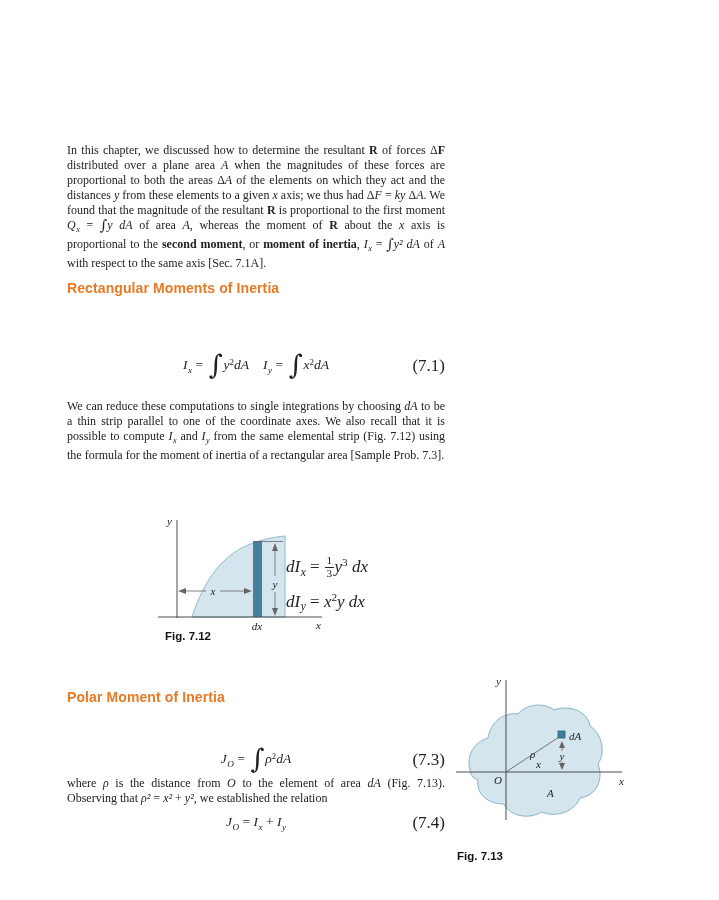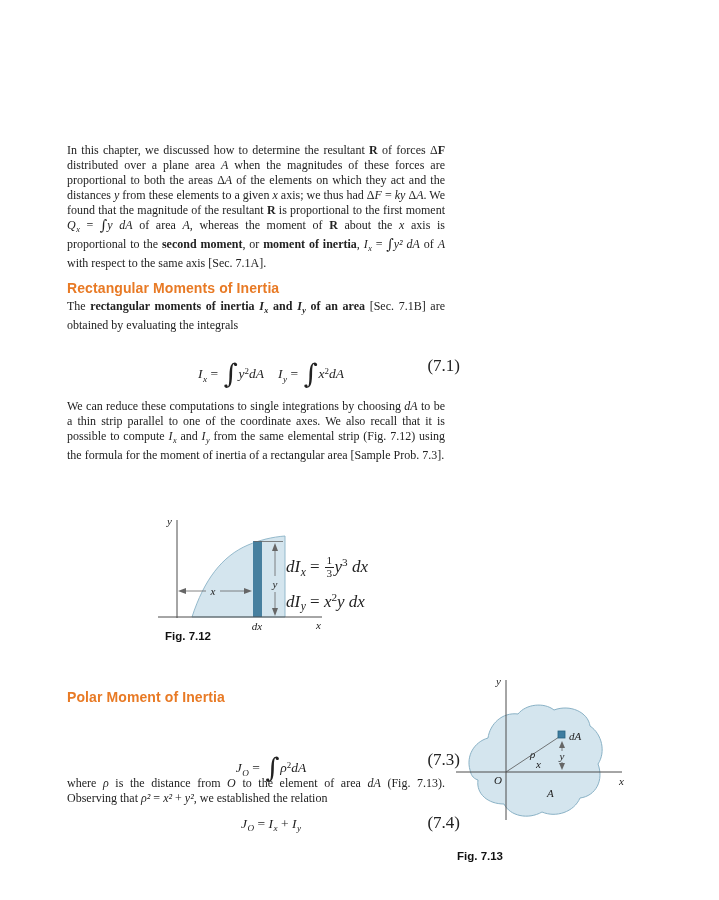--- a/index.html
+++ b/index.html
@@ -6,22 +6,22 @@
   .page{position:relative;width:719px;height:900px;background:#fff;overflow:hidden;
         font-family:"Liberation Serif",serif;color:#222;}
   .title{position:absolute;top:66px;left:30px;right:0;margin:0;text-align:center;
          font-family:"Liberation Serif",serif;font-weight:700;font-size:36px;
          letter-spacing:0.5px;word-spacing:15px;color:#e87a25;
          text-shadow:2px 3px 2px rgba(205,150,100,0.45);}
   .body{position:absolute;left:67px;width:378px;margin:0;font-size:12px;line-height:15px;
         text-align:justify;}
   .shead{position:absolute;left:67px;margin:0;font-family:"Liberation Sans",sans-serif;
          font-weight:700;font-size:14px;color:#e87a25;letter-spacing:0.1px;}
-  .eqrow{position:absolute;left:82px;width:378px;display:flex;justify-content:center;
-         align-items:flex-end;gap:14px;font-size:13.5px;}
+  .eqrow{position:absolute;left:67px;width:378px;display:flex;justify-content:center;
+         align-items:center;gap:14px;font-size:13.5px;}
   .eqnum{position:absolute;right:0;top:50%;transform:translateY(-50%);
          font-weight:400;font-size:17px;}
   .caption{position:absolute;margin:0;font-family:Liberation Sans, sans-serif;
            font-weight:700;font-size:11.5px;color:#111;}
   .figeqs{position:absolute;left:286px;top:550px;font-size:17px;line-height:24px;}
   .figeqs div{white-space:nowrap;}
   
   .rt-n{font-style:normal;}
   .rt-i{font-style:italic;}
   .rt-b{font-weight:700;}
@@ -41,21 +41,20 @@
 </style>
 </head>
 <body>
 
 <div class="page">
 
 
   <p class="body" style="top:143px;"><span class="rt-n">In this chapter, we discussed how to determine the resultant </span><span class="rt-b">R</span><span class="rt-n"> of forces Δ</span><span class="rt-b">F</span><span class="rt-n"> distributed over a plane area </span><span class="rt-i">A</span><span class="rt-n"> when the magnitudes of these forces are proportional to both the areas Δ</span><span class="rt-i">A</span><span class="rt-n"> of the elements on which they act and the distances </span><span class="rt-i">y</span><span class="rt-n"> from these elements to a given </span><span class="rt-i">x</span><span class="rt-n"> axis; we thus had Δ</span><span class="rt-i">F</span><span class="rt-n"> = </span><span class="rt-i">ky</span><span class="rt-n"> Δ</span><span class="rt-i">A</span><span class="rt-n">. We found that the magnitude of the resultant </span><span class="rt-b">R</span><span class="rt-n"> is proportional to the first moment </span><span class="rt-i">Q</span><span class="rt-sub">x</span><span class="rt-n"> = </span><span class="rt-inln">∫</span><span class="rt-i">y dA</span><span class="rt-n"> of area </span><span class="rt-i">A</span><span class="rt-n">, whereas the moment of </span><span class="rt-b">R</span><span class="rt-n"> about the </span><span class="rt-i">x</span><span class="rt-n"> axis is proportional to the </span><span class="rt-b">second moment</span><span class="rt-n">, or </span><span class="rt-b">moment of inertia</span><span class="rt-n">, </span><span class="rt-i">I</span><span class="rt-sub">x</span><span class="rt-n"> = </span><span class="rt-inln">∫</span><span class="rt-i">y² dA</span><span class="rt-n"> of </span><span class="rt-i">A</span><span class="rt-n"> with respect to the same axis [Sec. 7.1A].</span></p>
 
   <h2 class="shead" style="top:280px;">Rectangular Moments of Inertia</h2>
-  <p class="body" style="top:299px;"><span class="rt-n">The </span><span class="rt-b">rectangular moments of inertia </span><span class="rt-bi">I</span><span class="rt-bsub">x</span><span class="rt-b"> and </span><span class="rt-bi">I</span><span class="rt-bsub">y</span><span class="rt-b"> of an area</span><span class="rt-n"> [Sec. 7.1B] are obtained by evaluating the integrals</span></p>
 
   <div class="eqrow" style="top:348px;height:36px;">
     <span><span class="rt-i">I</span><span class="rt-sub">x</span><span class="rt-n"> = </span><span class="rt-int">∫</span><span class="rt-i">y</span><span class="rt-sup">2</span><span class="rt-i">dA</span></span>
     <span><span class="rt-i">I</span><span class="rt-sub">y</span><span class="rt-n"> = </span><span class="rt-int">∫</span><span class="rt-i">x</span><span class="rt-sup">2</span><span class="rt-i">dA</span></span>
     <span class="eqnum">(7.1)</span>
   </div>
 
   <p class="body" style="top:399px;"><span class="rt-n">We can reduce these computations to single integrations by choosing </span><span class="rt-i">dA</span><span class="rt-n"> to be a thin strip parallel to one of the coordinate axes. We also recall that it is possible to compute </span><span class="rt-i">I</span><span class="rt-sub">x</span><span class="rt-n"> and </span><span class="rt-i">I</span><span class="rt-sub">y</span><span class="rt-n"> from the same elemental strip (Fig. 7.12) using the formula for the moment of inertia of a rectangular area [Sample Prob. 7.3].</span></p>
 
   <svg style="position:absolute;left:150px;top:512px;" width="260" height="122" viewBox="0 0 260 122">

